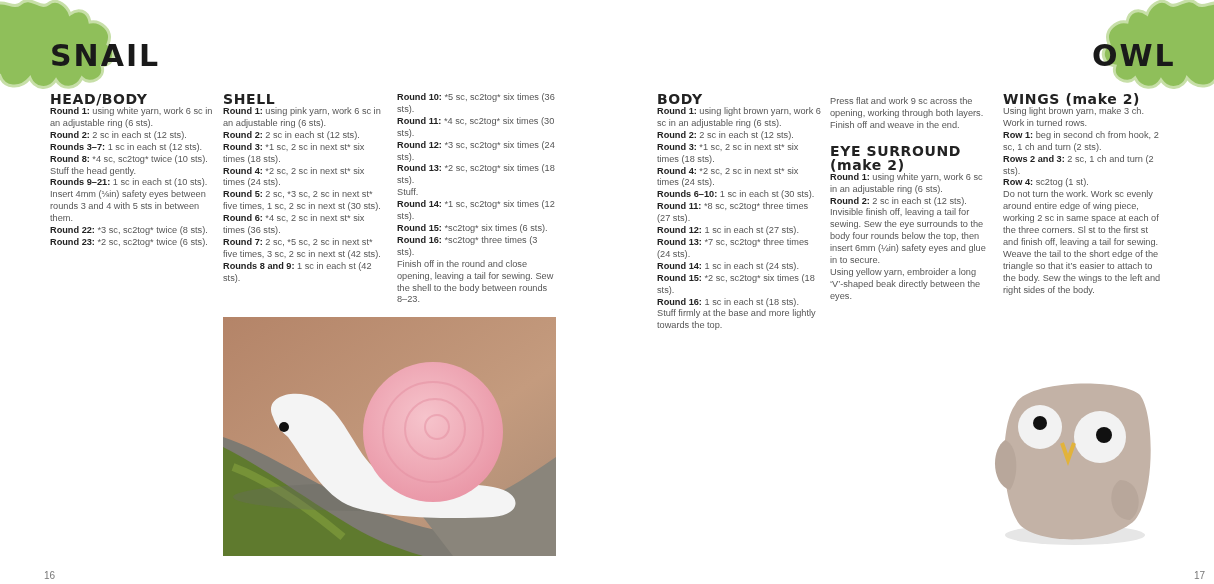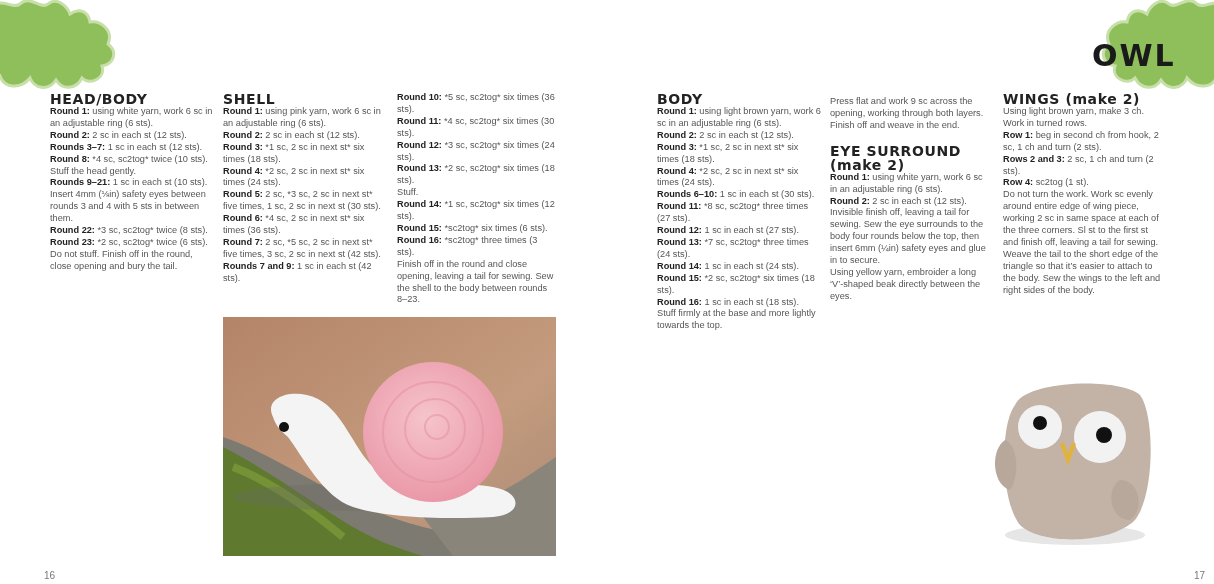--- a/index.html
+++ b/index.html
@@ -32,48 +32,48 @@
 </style>
 </head>
 <body>
 
 <div class="page page-left">
   <div class="leaf" style="left:-10px; top:0px;">
     <svg width="130" height="92" viewBox="0 0 130 92">
       <path d="M0 8 C12 -4 22 10 30 4 C40 -6 50 10 58 4 C68 -4 78 8 80 14 C88 8 98 10 100 22 C110 20 124 30 118 44 C128 52 124 64 112 66 C116 78 100 86 92 78 C86 90 72 90 66 80 C58 92 44 88 40 78 C30 90 14 88 10 76 C2 82 -6 76 0 66 Z" fill="#8fbf5a" stroke="#c7dfa8" stroke-width="3"></path>
     </svg>
   </div>
+  <div class="title" style="left:50px; top:38px;">SNAIL</div>
 
   <div class="col" style="left:50px; top:92px; width:165px;">
     <h3>HEAD/BODY</h3>
     <div>
         <p><span class="b">Round 1:</span><span> using white yarn, work 6 sc in an adjustable ring (6 sts).</span></p>
         <p><span class="b">Round 2:</span><span> 2 sc in each st (12 sts).</span></p>
         <p><span class="b">Rounds 3–7:</span><span> 1 sc in each st (12 sts).</span></p>
         <p><span class="b">Round 8:</span><span> *4 sc, sc2tog* twice (10 sts).</span></p>
         <p><span>Stuff the head gently.</span></p>
         <p><span class="b">Rounds 9–21:</span><span> 1 sc in each st (10 sts).</span></p>
         <p><span>Insert 4mm (⅛in) safety eyes between rounds 3 and 4 with 5 sts in between them.</span></p>
         <p><span class="b">Round 22:</span><span> *3 sc, sc2tog* twice (8 sts).</span></p>
         <p><span class="b">Round 23:</span><span> *2 sc, sc2tog* twice (6 sts).</span></p>
-        <p><span>Do not stuff. Finish off in the round, close opening and bury the tail.</span></p>
       </div>
   </div>
 
   <div class="col" style="left:223px; top:92px; width:160px;">
     <h3>SHELL</h3>
     <div>
         <p><span class="b">Round 1:</span><span> using pink yarn, work 6 sc in an adjustable ring (6 sts).</span></p>
         <p><span class="b">Round 2:</span><span> 2 sc in each st (12 sts).</span></p>
         <p><span class="b">Round 3:</span><span> *1 sc, 2 sc in next st* six times (18 sts).</span></p>
         <p><span class="b">Round 4:</span><span> *2 sc, 2 sc in next st* six times (24 sts).</span></p>
         <p><span class="b">Round 5:</span><span> 2 sc, *3 sc, 2 sc in next st* five times, 1 sc, 2 sc in next st (30 sts).</span></p>
         <p><span class="b">Round 6:</span><span> *4 sc, 2 sc in next st* six times (36 sts).</span></p>
         <p><span class="b">Round 7:</span><span> 2 sc, *5 sc, 2 sc in next st* five times, 3 sc, 2 sc in next st (42 sts).</span></p>
-        <p><span class="b">Rounds 7 and 9:</span><span> 1 sc in each st (42 sts).</span></p>
+        <p><span class="b">Rounds 8 and 9:</span><span> 1 sc in each st (42 sts).</span></p>
       </div>
   </div>
 
   <div class="col" style="left:397px; top:92px; width:160px;">
     <div>
         <p><span class="b">Round 10:</span><span> *5 sc, sc2tog* six times (36 sts).</span></p>
         <p><span class="b">Round 11:</span><span> *4 sc, sc2tog* six times (30 sts).</span></p>
         <p><span class="b">Round 12:</span><span> *3 sc, sc2tog* six times (24 sts).</span></p>
         <p><span class="b">Round 13:</span><span> *2 sc, sc2tog* six times (18 sts).</span></p>
         <p><span>Stuff.</span></p>

